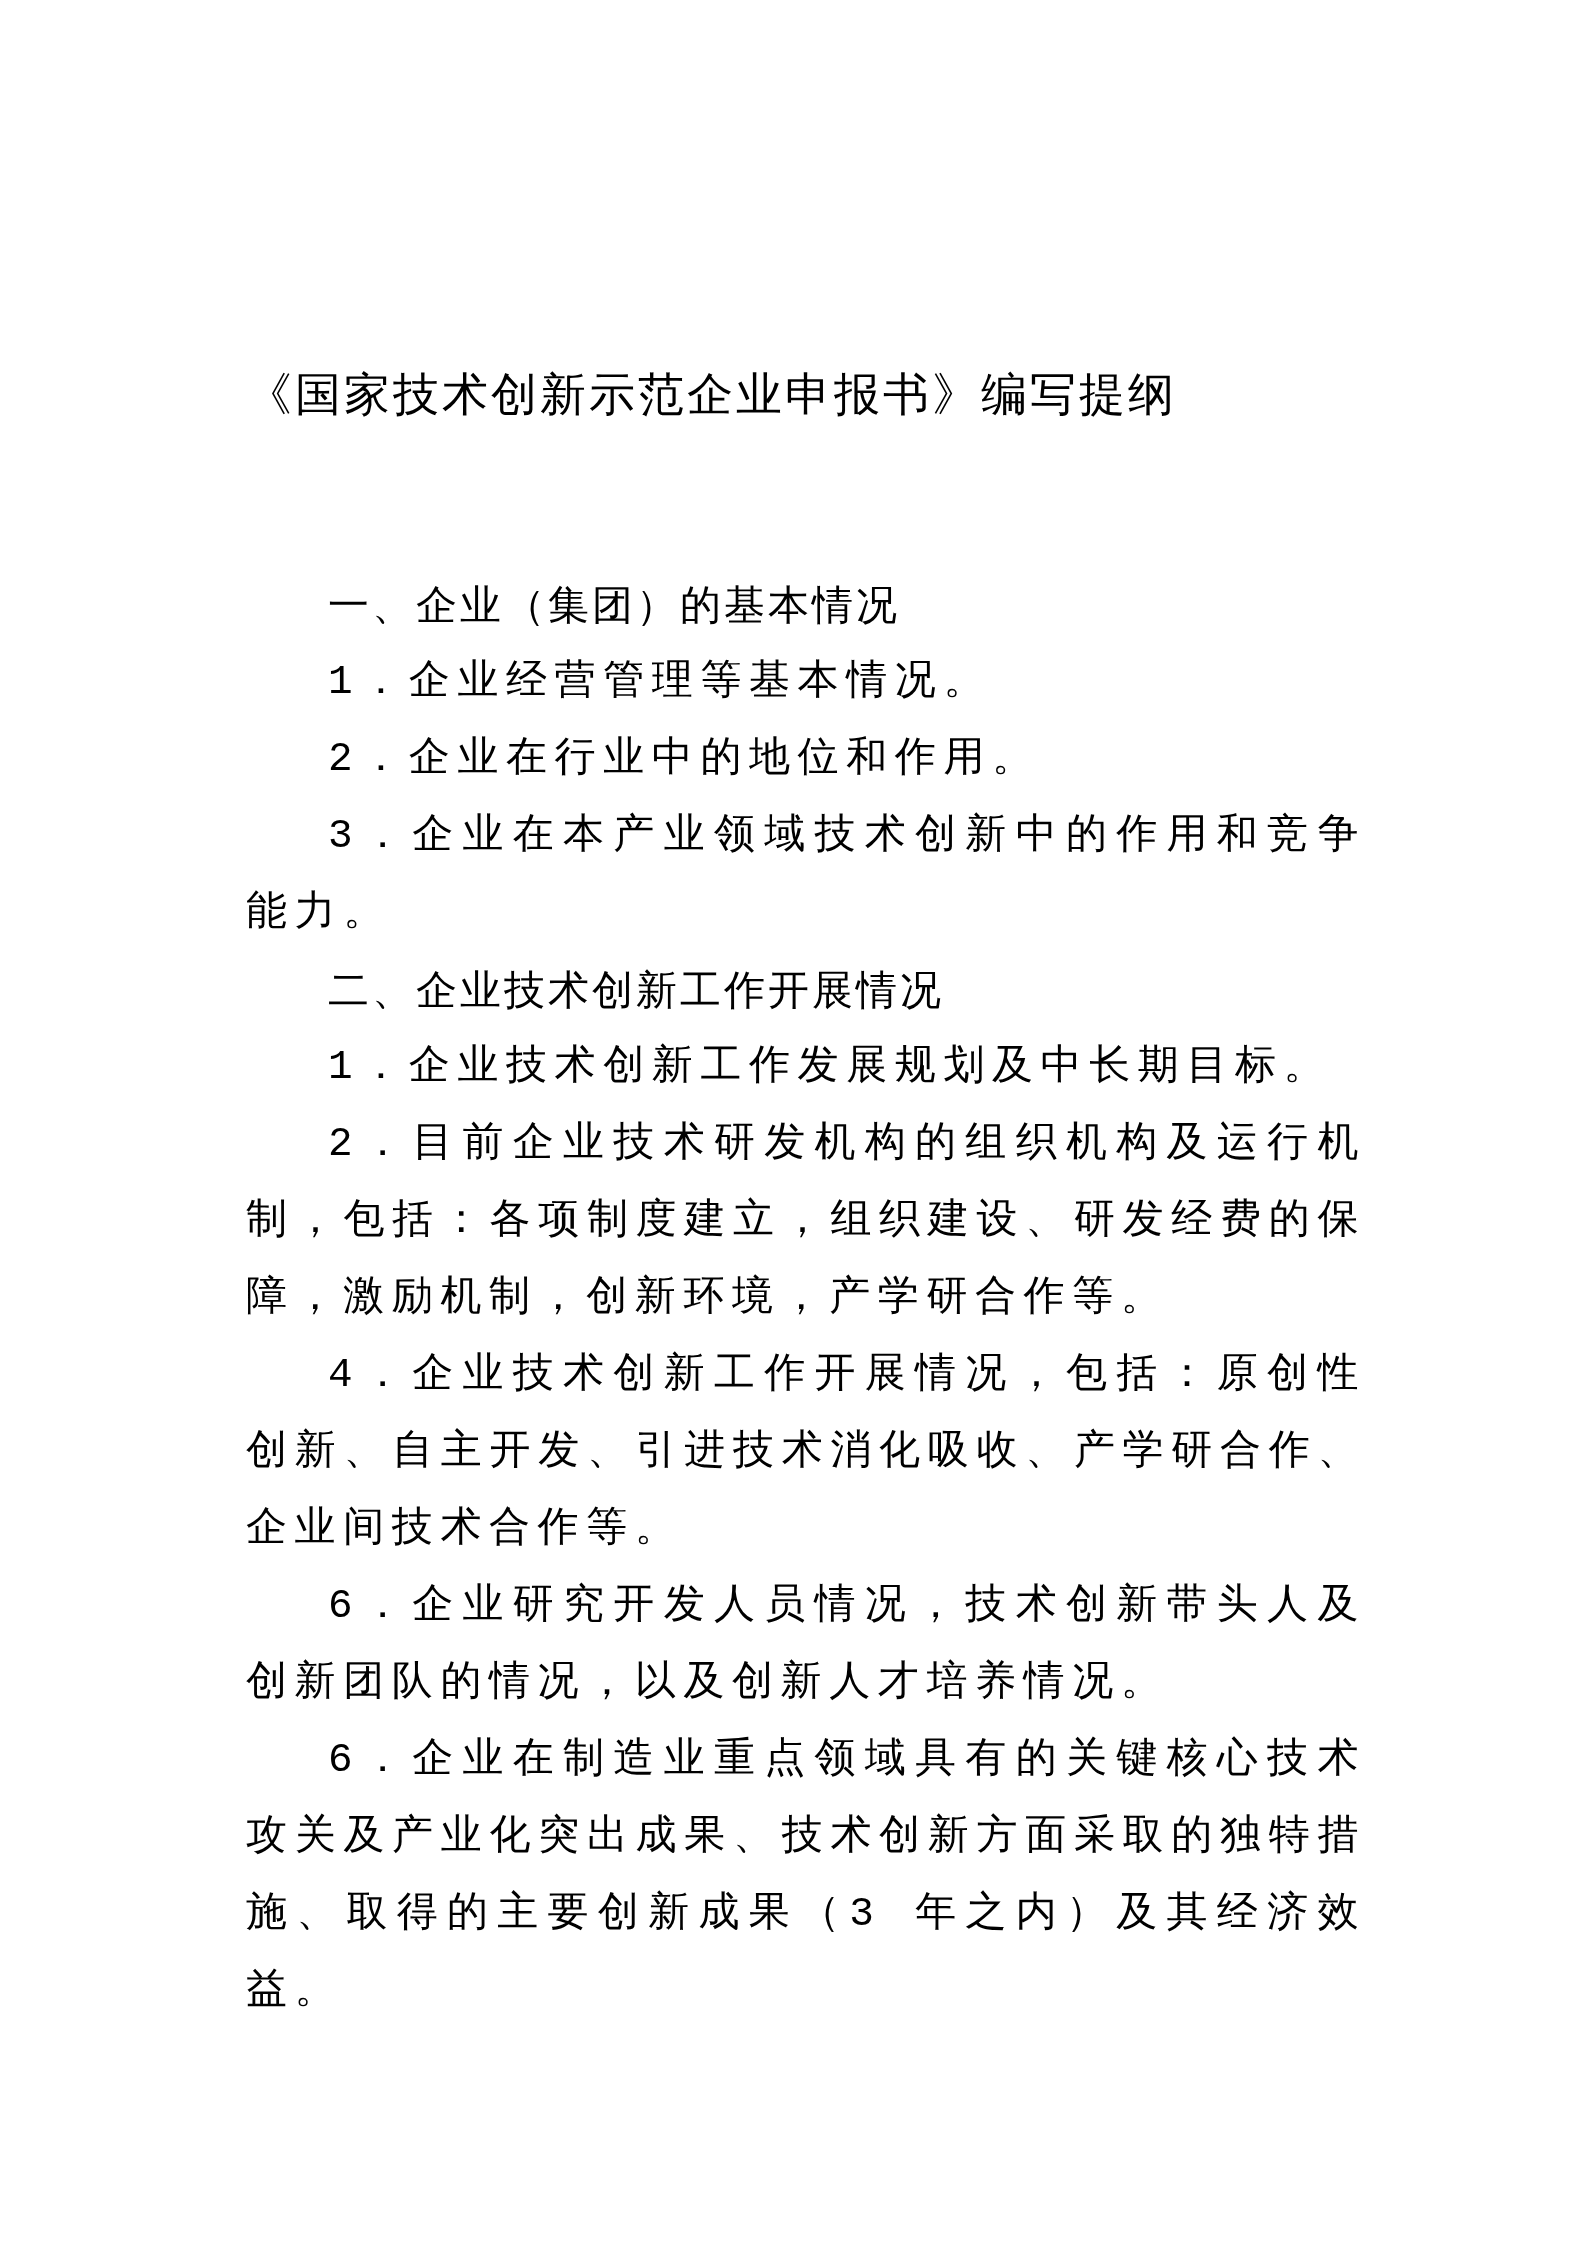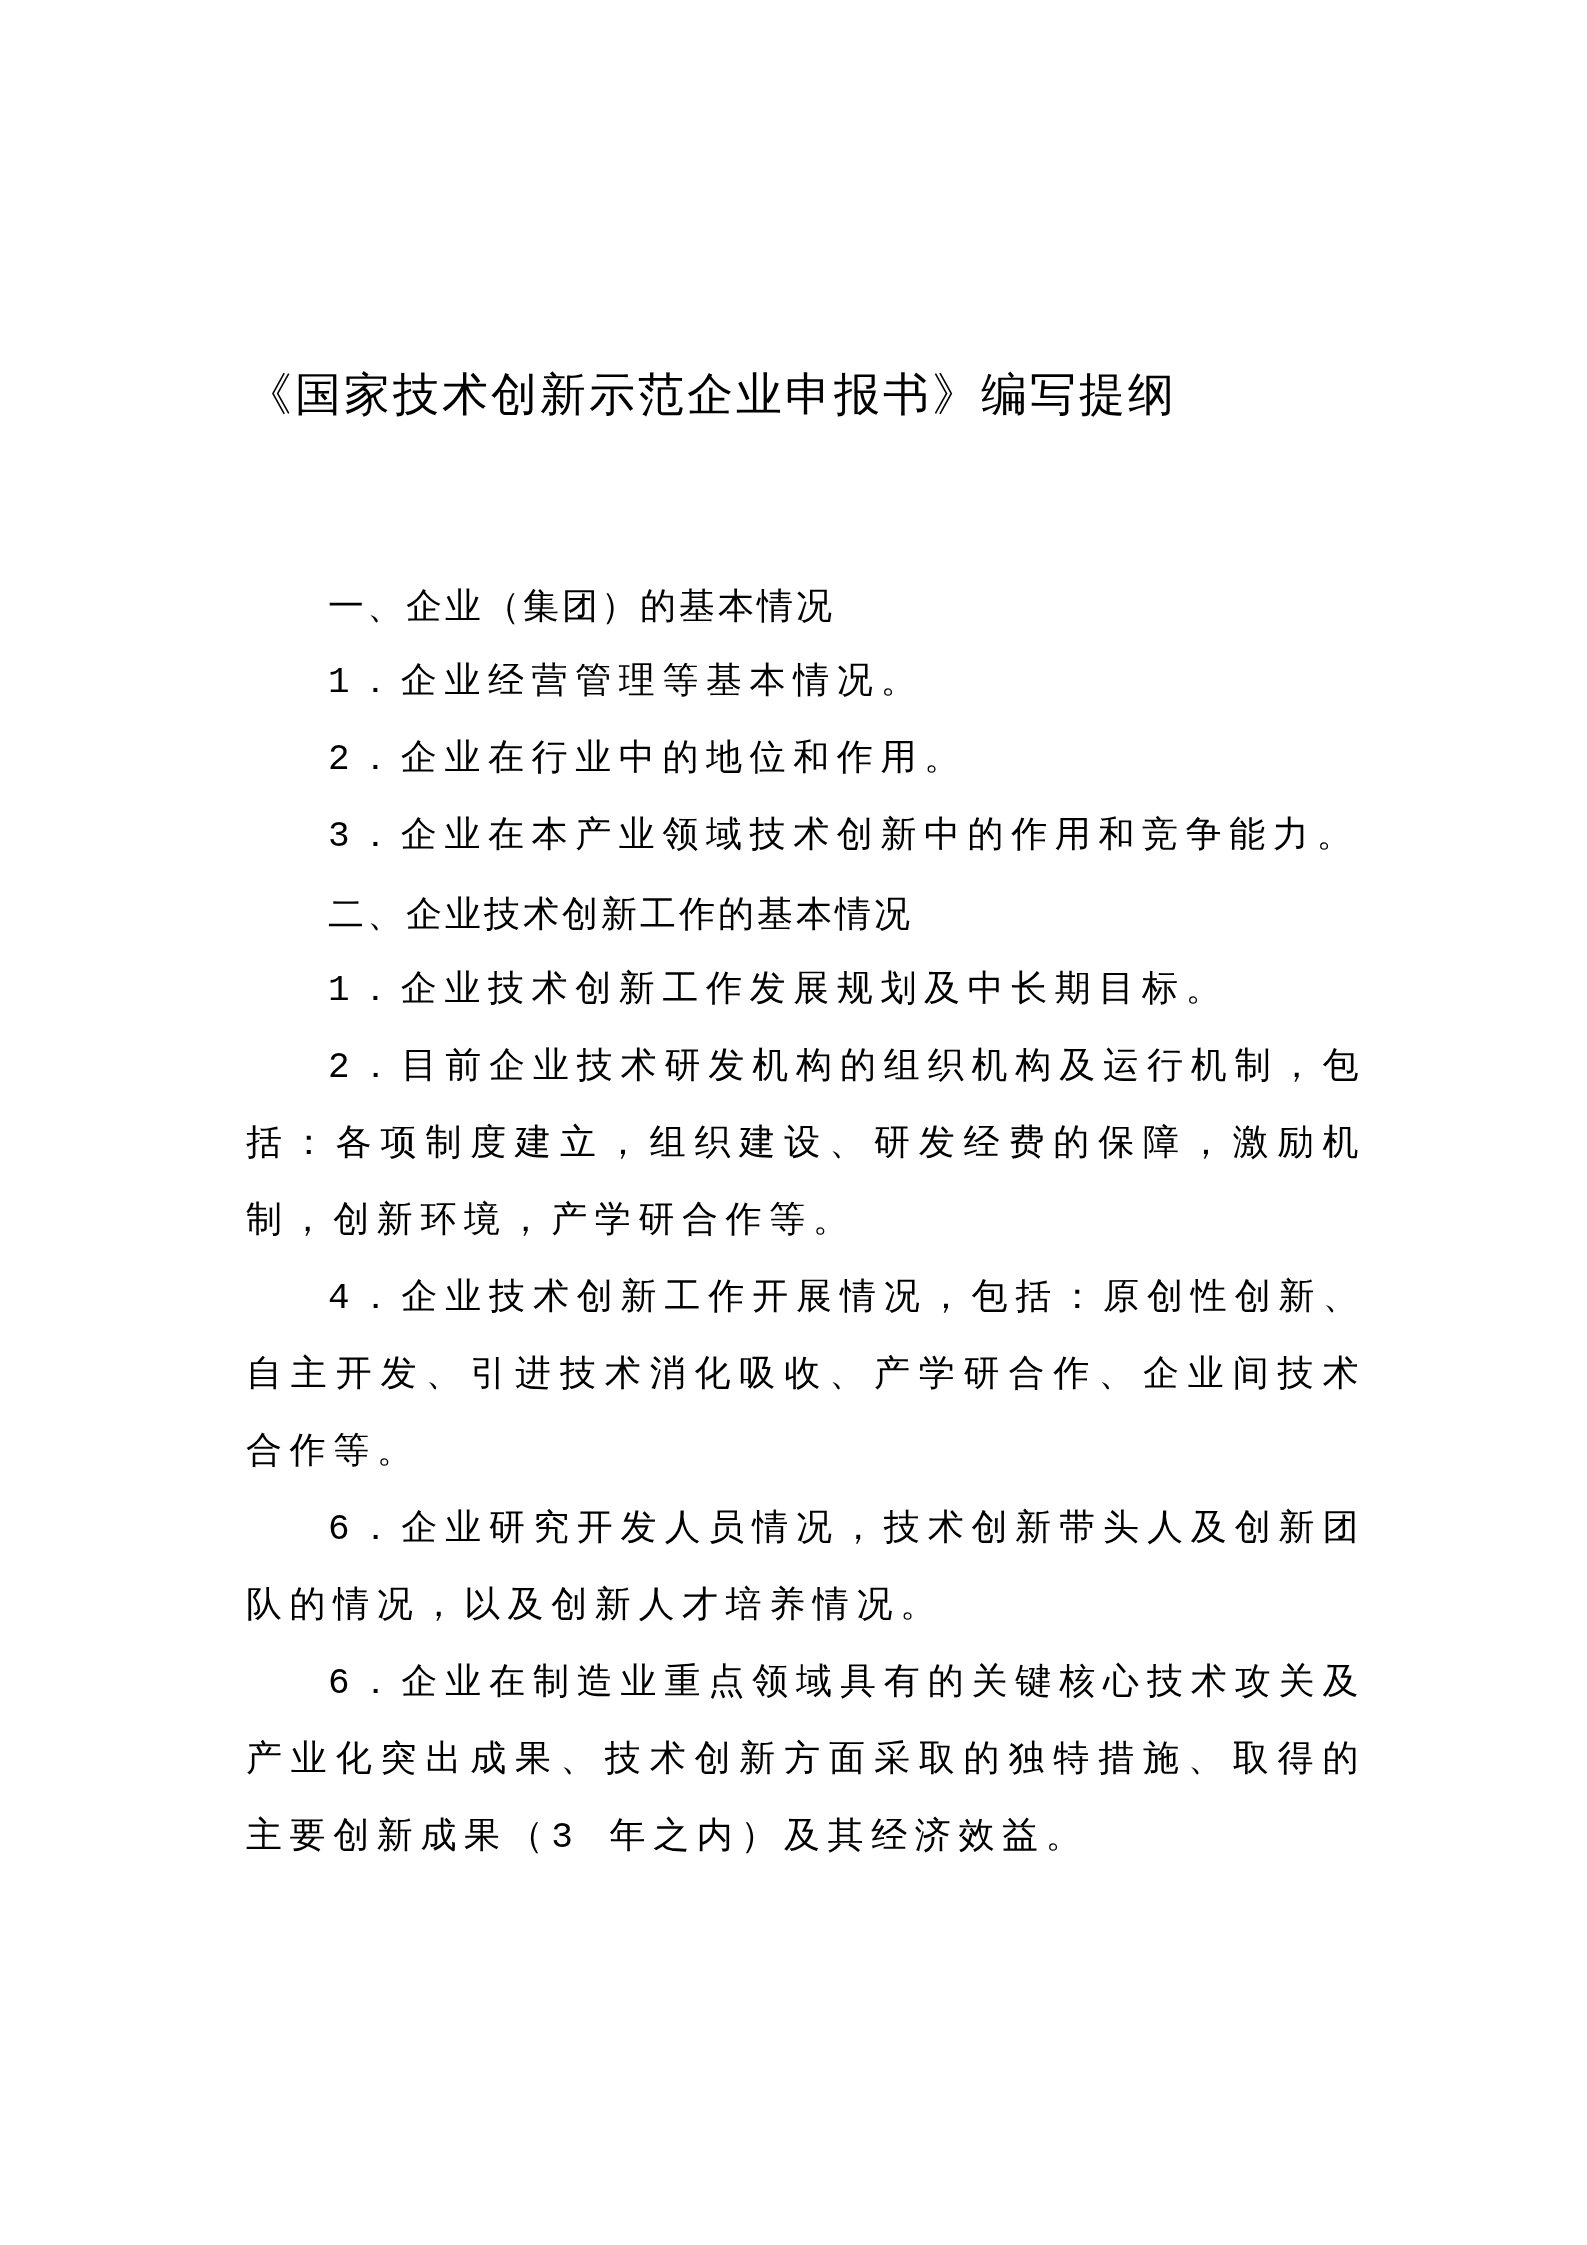--- a/index.html
+++ b/index.html
@@ -6,39 +6,39 @@
   body { width: 1587px; height: 2245px; position: relative; overflow: hidden; color: #000; }
   .page { position: absolute; left: 0; top: 12px; width: 1587px; height: 2245px; }
   .title {
     position: absolute; left: 246px; top: 352px;
     font-family: "DejaVu Sans", "Liberation Sans", sans-serif;
     font-size: 46px; letter-spacing: 3px; white-space: nowrap; line-height: 60px;
   }
   .body {
     position: absolute; left: 246px; top: 555px; width: 1120px;
     font-family: "DejaVu Serif", "Liberation Serif", serif;
-    font-size: 36px; line-height: 77px; letter-spacing: 7.6px;
+    font-size: 41px; line-height: 77px; letter-spacing: 7.6px;
     text-align: justify;
   }
   .body p { margin: 0; text-indent: 82px; font-family: Liberation Mono, monospace; }
   .body p.heading {
     font-family: "DejaVu Sans", "Liberation Sans", sans-serif;
     letter-spacing: 3px;
   }
 </style>
 </head>
 <body>
 
 <div class="page">
   <div class="title">《国家技术创新示范企业申报书》编写提纲</div>
   <div class="body">
     <p class="heading">一、企业（集团）的基本情况</p>
     <p>1．企业经营管理等基本情况。</p>
     <p>2．企业在行业中的地位和作用。</p>
     <p>3．企业在本产业领域技术创新中的作用和竞争能力。</p>
-    <p class="heading">二、企业技术创新工作的基本情况</p>
+    <p class="heading">二、企业技术创新工作开展情况</p>
     <p>1．企业技术创新工作发展规划及中长期目标。</p>
     <p>2．目前企业技术研发机构的组织机构及运行机制，包括：各项制度建立，组织建设、研发经费的保障，激励机制，创新环境，产学研合作等。</p>
     <p>4．企业技术创新工作开展情况，包括：原创性创新、自主开发、引进技术消化吸收、产学研合作、企业间技术合作等。</p>
     <p>6．企业研究开发人员情况，技术创新带头人及创新团队的情况，以及创新人才培养情况。</p>
     <p>6．企业在制造业重点领域具有的关键核心技术攻关及产业化突出成果、技术创新方面采取的独特措施、取得的主要创新成果（3 年之内）及其经济效益。</p>
   </div>
 </div>
 
 </body></html>

